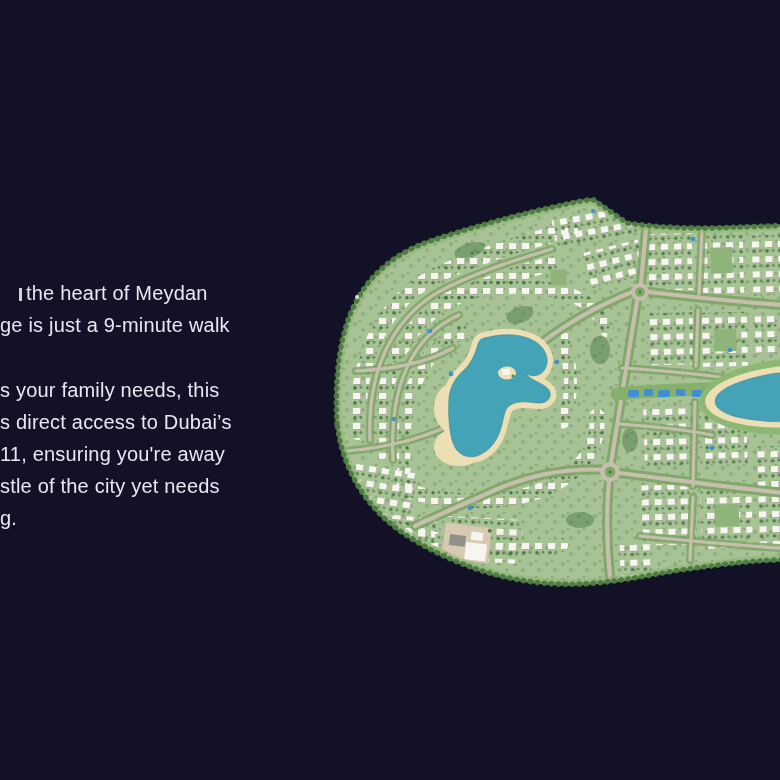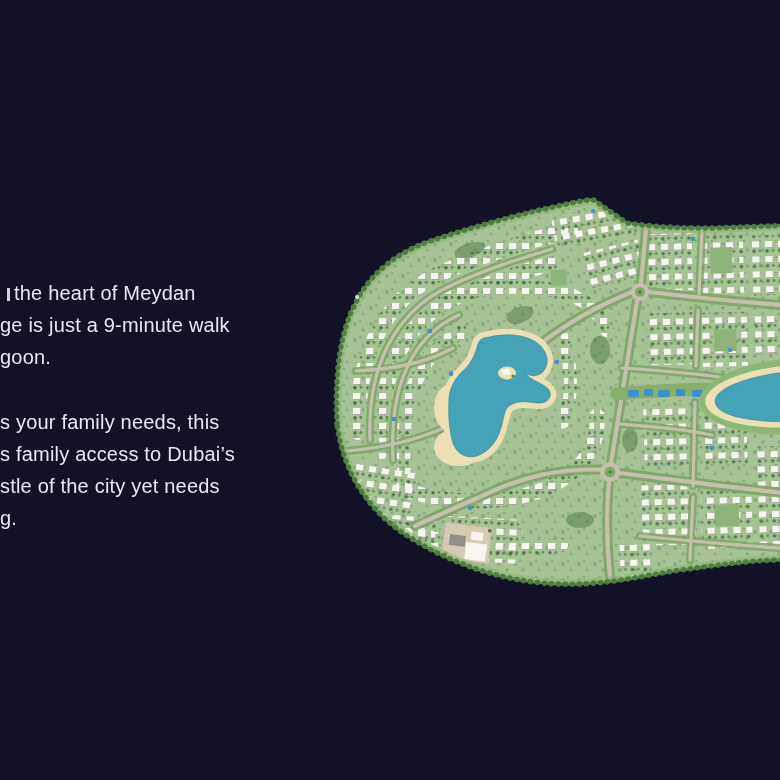--- a/index.html
+++ b/index.html
@@ -16,21 +16,21 @@
     font-family:"Liberation Sans","DejaVu Sans",sans-serif;
   }
   .copy{
     position:absolute; left:0; top:277px; width:280px;
     color:var(--text); font-size:20px; line-height:32px;
     letter-spacing:.2px; font-weight:400;
   }
   .para{margin:0;}
   .para + .para{margin-top:33px;}
   .line{height:32px; display:flex; align-items:center; white-space:pre;}
-  .line.indent{padding-left:7px;}
+  .line.indent{padding-left:19px;}
   .sliver{
     display:inline-block; width:3px; height:13px; margin-right:4px;
     background:var(--text); transform:translateY(1px); opacity:.9;
   }
   .map-figure{
     position:absolute; left:325px; top:185px; width:470px; height:410px;
   }
   
   .landfill{fill:var(--land);}
   .land-inner-verge{fill:none; stroke:#8fb475; stroke-width:10; opacity:.6;}
@@ -65,25 +65,25 @@
 </style>
 </head>
 <body>
 
 <div class="slide">
 
   <div class="copy">
     <div class="para">
       <div class="line indent"><span class="sliver"></span><span>the heart of Meydan</span></div>
       <div class="line"><span>ge is just a 9-minute walk</span></div>
-      <div class="line"><span>goon.</span></div>
     </div>
     <div class="para">
       <div class="line"><span>s your family needs, this</span></div>
-      <div class="line"><span>s family access to Dubai’s</span></div>
+      <div class="line"><span>s direct access to Dubai’s</span></div>
+      <div class="line"><span>11, ensuring you're away</span></div>
       <div class="line"><span>stle of the city yet needs</span></div>
       <div class="line"><span>g.</span></div>
     </div>
   </div>
 
   <div class="map-figure">
     <svg width="470" height="410" viewBox="325 185 470 410" xmlns="http://www.w3.org/2000/svg">
       <defs>
         <pattern id="villas" width="13" height="15" patternUnits="userSpaceOnUse">
           <rect class="vshadow" x="2.7" y="3.7" width="7.4" height="6.1"></rect>

